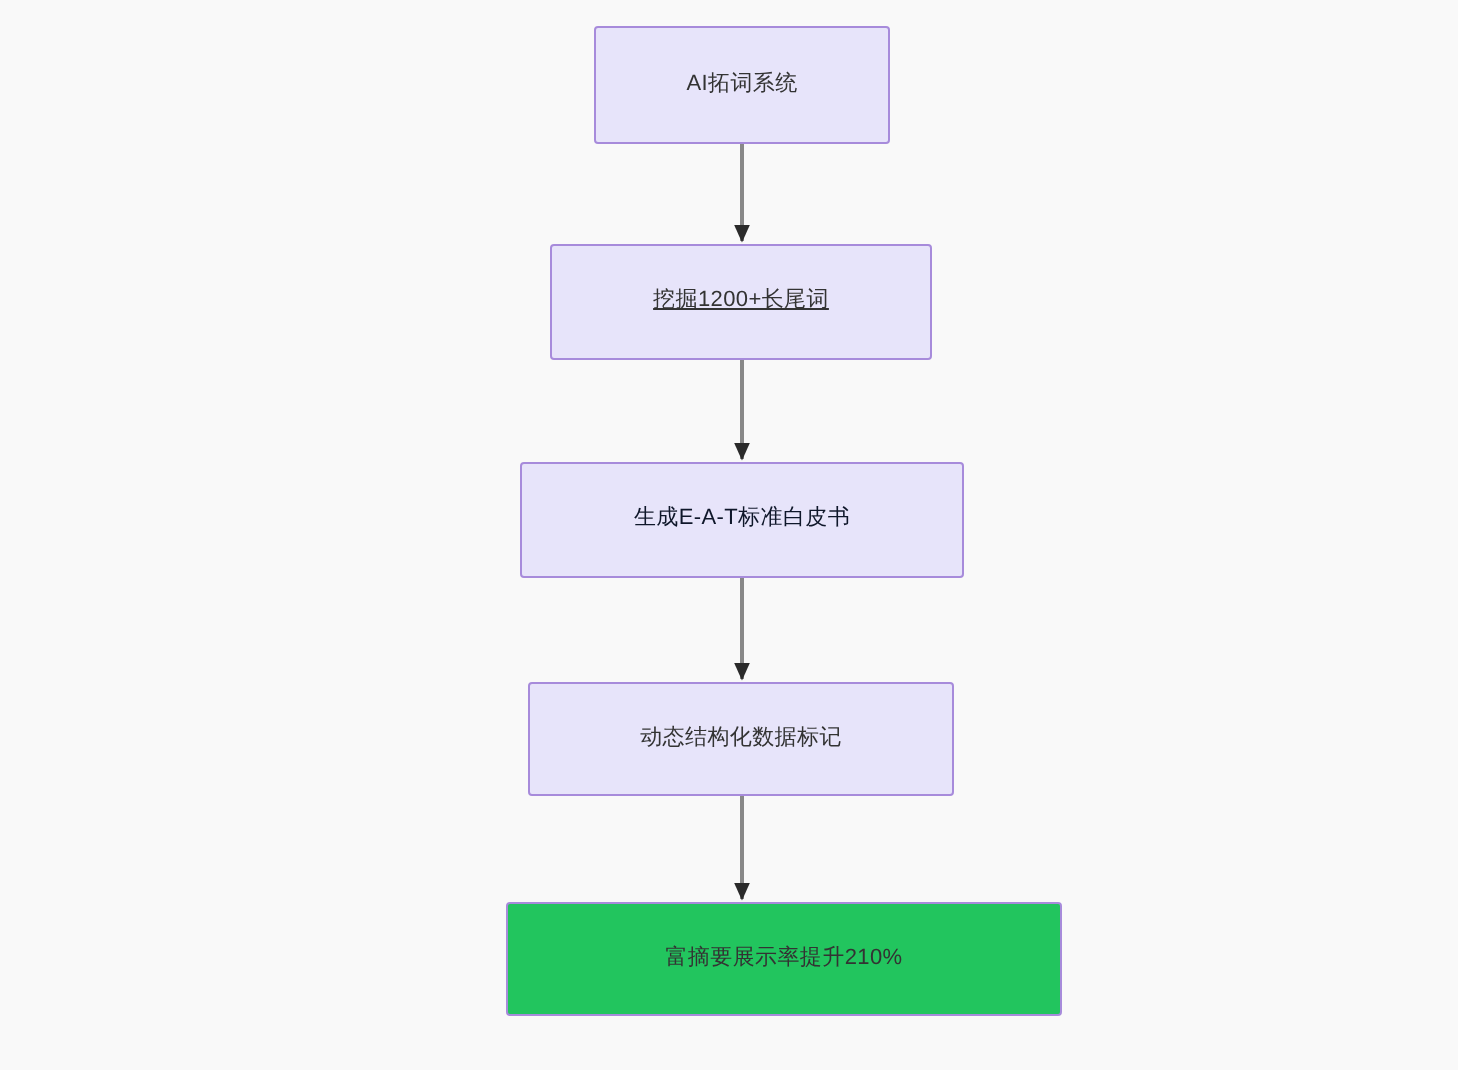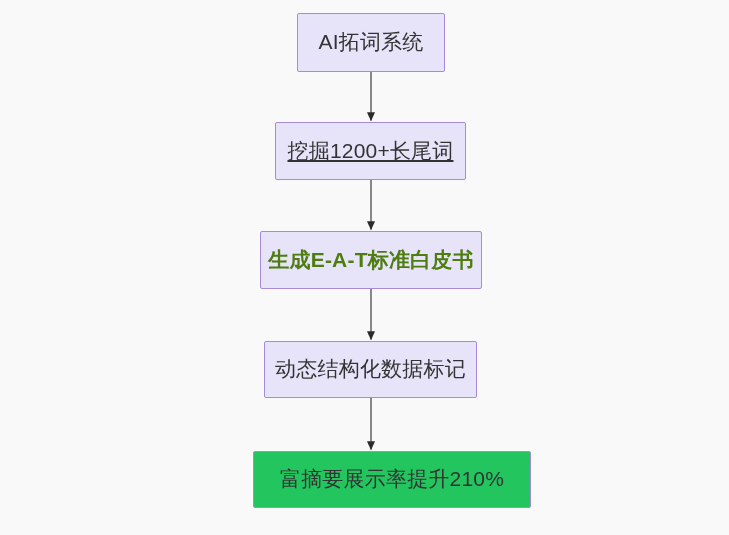--- a/index.html
+++ b/index.html
@@ -33,21 +33,21 @@
     background: #e7e4fa;
     border: 1.6px solid #a78bdb;
     border-radius: 2px;
     display: flex;
     align-items: center;
     justify-content: center;
     text-align: center;
   }
   .node-label {
     color: #333333;
-    font-size: 21px;
+    font-size: 11px;
     line-height: 1.25;
     letter-spacing: 0.2px;
     white-space: nowrap;
     font-family: "Liberation Sans", "DejaVu Sans", sans-serif;
   }
 </style>
 </head>
 <body style="background: rgb(249, 249, 249);">
 
 <div id="flow-canvas" style="background: rgb(249, 249, 249);">
@@ -74,21 +74,21 @@
 
   <div class="node" id="node-0" style="left: 297px; top: 13px; width: 148px; height: 59px; background: rgb(231, 228, 250); border-color: rgb(167, 139, 219);">
     <span class="node-label" style="color: rgb(51, 51, 51);">AI拓词系统</span>
   </div>
 
   <div class="node" id="node-1" style="left: 275px; top: 122px; width: 191px; height: 58px; background: rgb(231, 228, 250); border-color: rgb(167, 139, 219);">
     <span class="node-label" style="color: rgb(51, 51, 51); text-decoration: underline;">挖掘1200+长尾词</span>
   </div>
 
   <div class="node" id="node-2" style="left: 260px; top: 231px; width: 222px; height: 58px; background: rgb(231, 228, 250); border-color: rgb(167, 139, 219);">
-    <span class="node-label" style="color: #4d7c0f; font-weight: bold;">生成E-A-T标准白皮书</span>
+    <span class="node-label" style="color: #0f172a;">生成E-A-T标准白皮书</span>
   </div>
 
   <div class="node" id="node-3" style="left: 264px; top: 341px; width: 213px; height: 57px; background: rgb(231, 228, 250); border-color: rgb(167, 139, 219);">
     <span class="node-label" style="color: rgb(51, 51, 51);">动态结构化数据标记</span>
   </div>
 
   <div class="node" id="node-4" style="left: 253px; top: 451px; width: 278px; height: 57px; background: #22c55e; border-color: rgb(167, 139, 219); align-items: center;">
     <span class="node-label" style="color: rgb(51, 51, 51);">富摘要展示率提升210%</span>
   </div>
 

